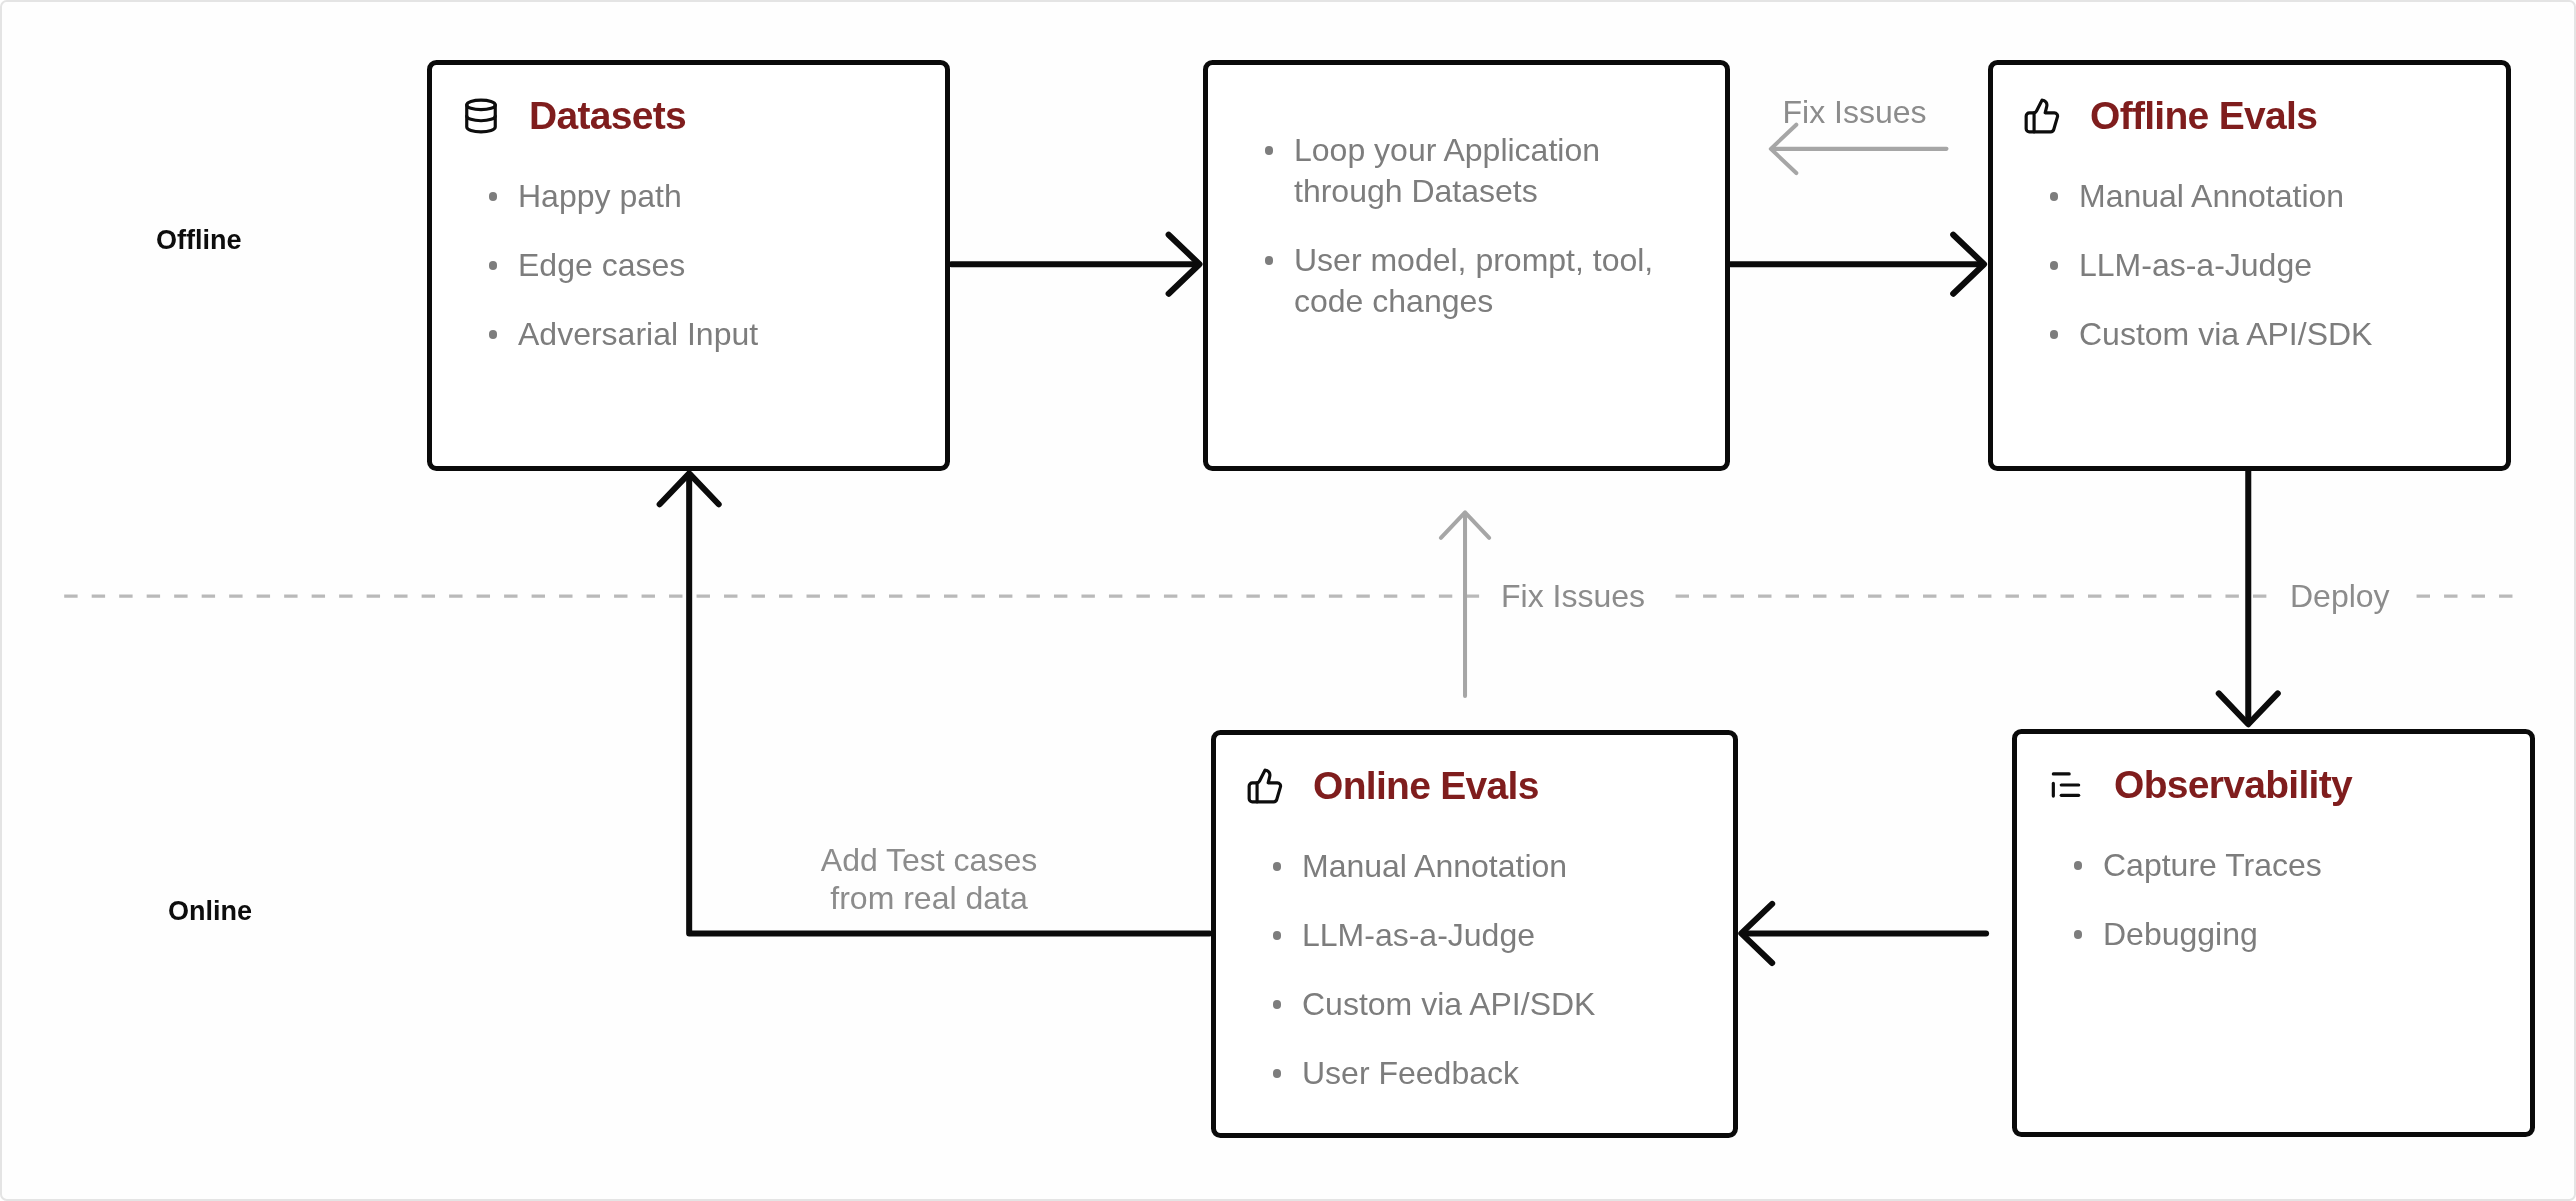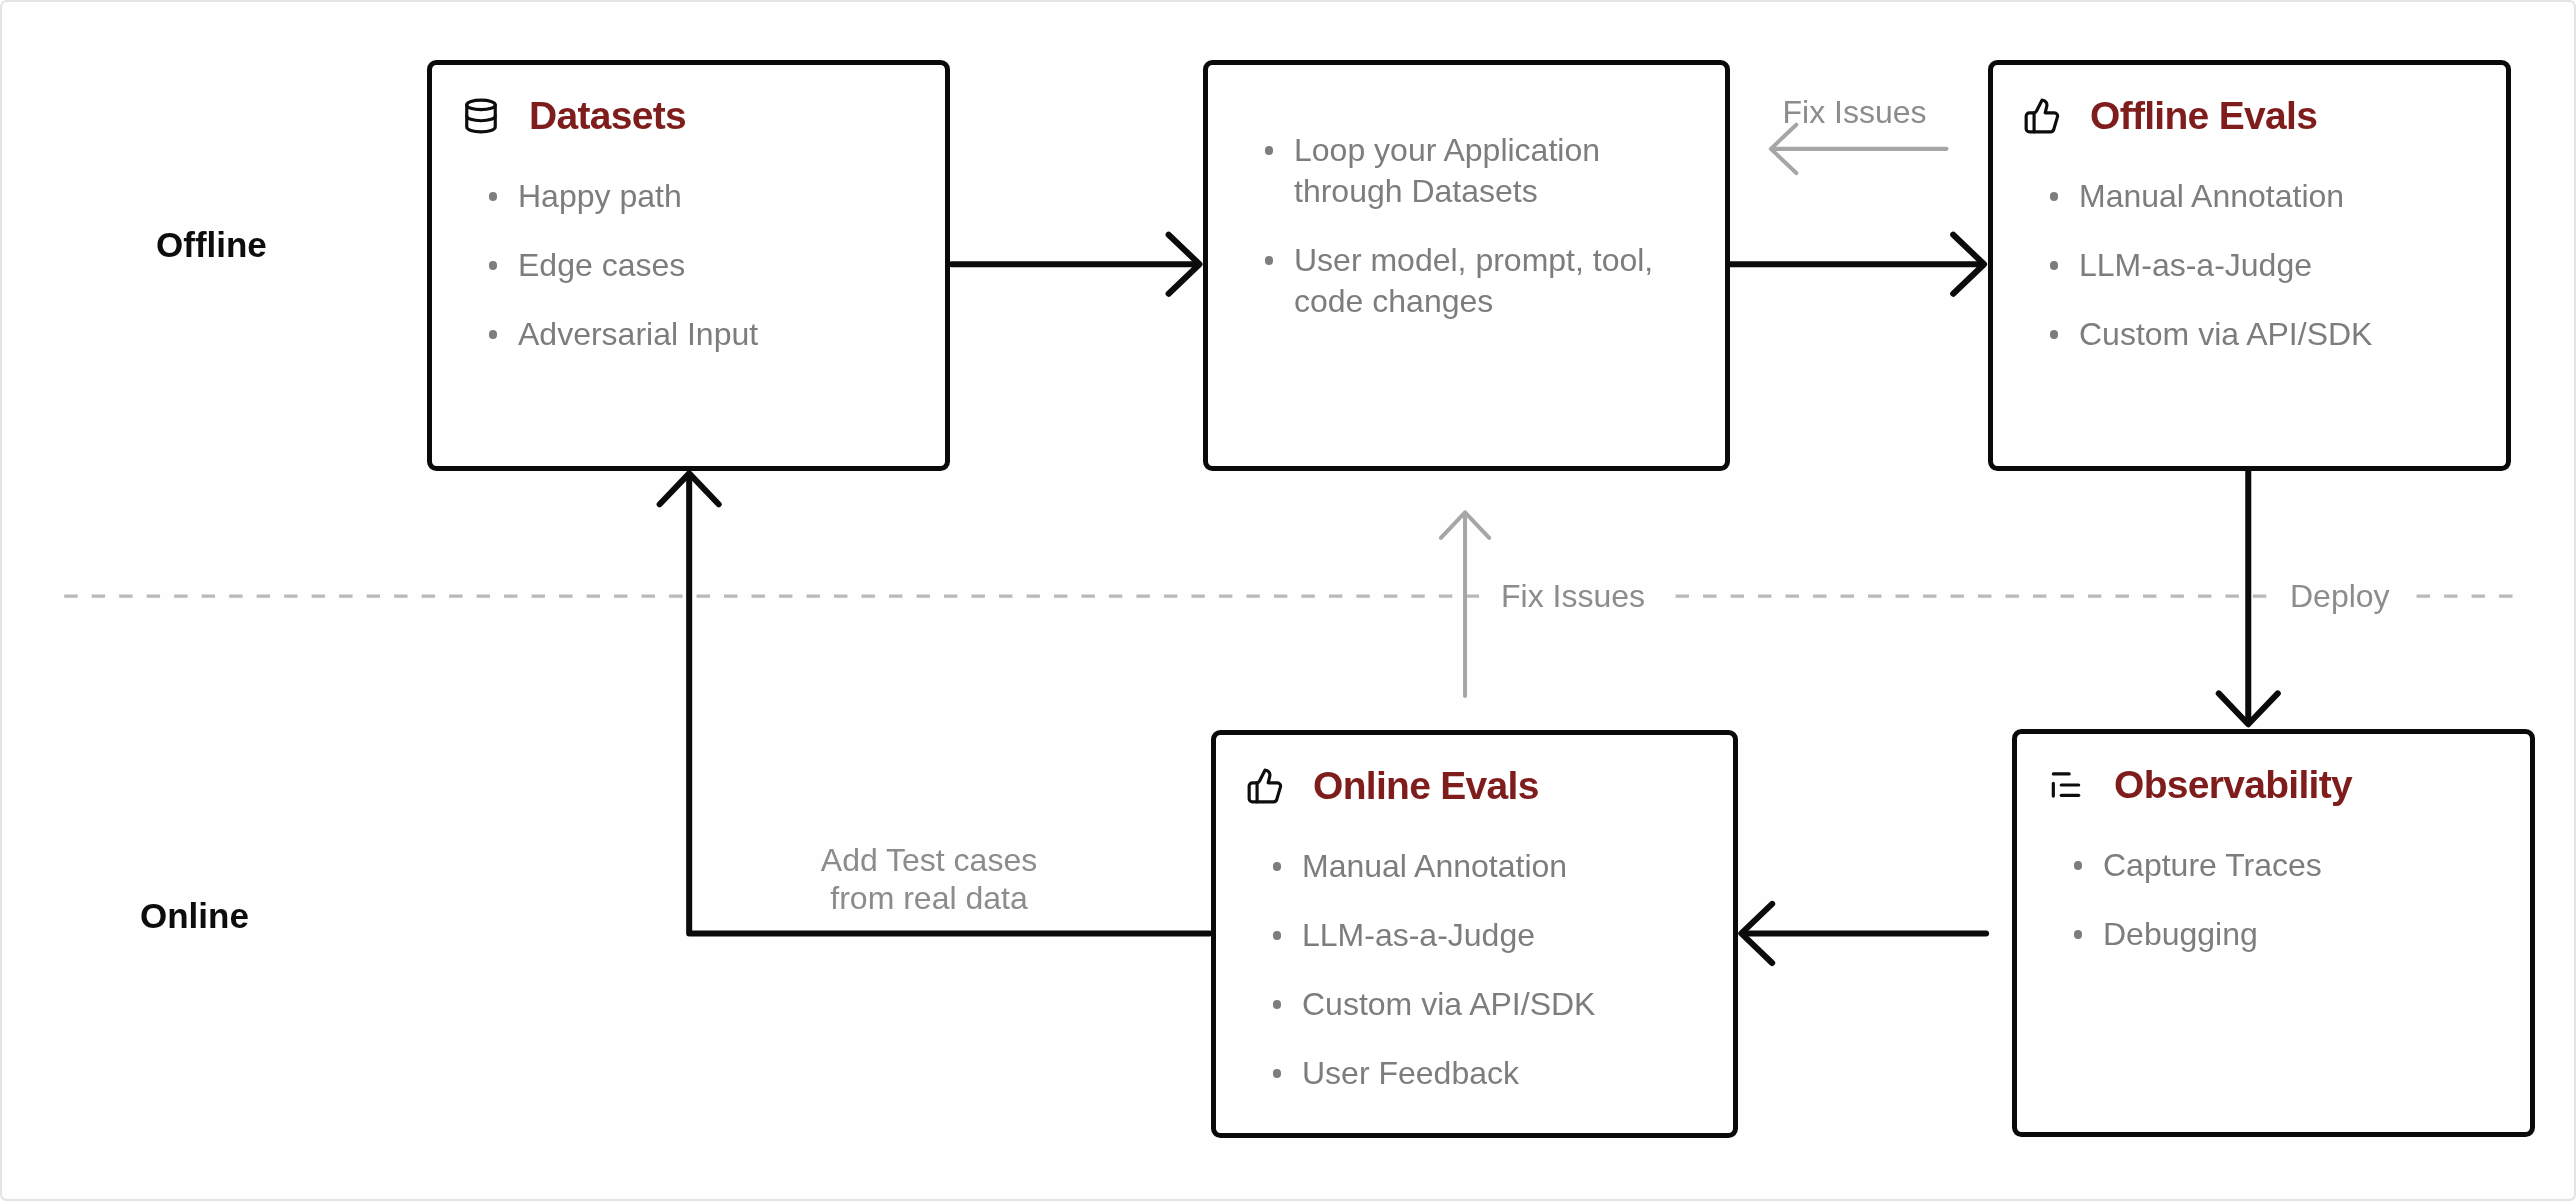--- a/index.html
+++ b/index.html
@@ -33,24 +33,24 @@
     content:"";position:absolute;left:0;top:16px;width:8.7px;height:8.7px;
     border-radius:50%;background:#7d7d7d;
   }
   #node-datasets{left:427px;top:60px;width:523px;height:411px;}
   #node-dataset-runs{left:1203px;top:60px;width:527px;height:411px;}
   #node-offline-evals{left:1988px;top:60px;width:523px;height:411px;}
   #node-online-evals{left:1211px;top:730px;width:527px;height:408px;}
   #node-observability{left:1988px;top:729px;width:523px;height:408px;margin-left:24px;}
   
   .lane-label{
-    position:absolute;z-index:3;font-size:35px;font-weight:700;color:#0d0d0d;
+    position:absolute;z-index:3;font-size:27px;font-weight:700;color:#0d0d0d;
   }
   #lane-offline{left:156px;top:225px;}
-  #lane-online{left:140px;top:896px;}
+  #lane-online{left:168px;top:896px;}
   
   .edge-label{
     position:absolute;z-index:3;font-size:32px;color:#8c8c8c;white-space:nowrap;
   }
   #label-fix-top{left:1737px;top:94px;width:235px;text-align:center;}
   #label-fix-mid{left:1501px;top:578px;}
   #label-deploy{left:2290px;top:578px;}
   #label-add-test{left:741px;top:841px;width:376px;text-align:center;line-height:38px;white-space:normal;}
   #label-add-test span{display:block;}
 </style>

